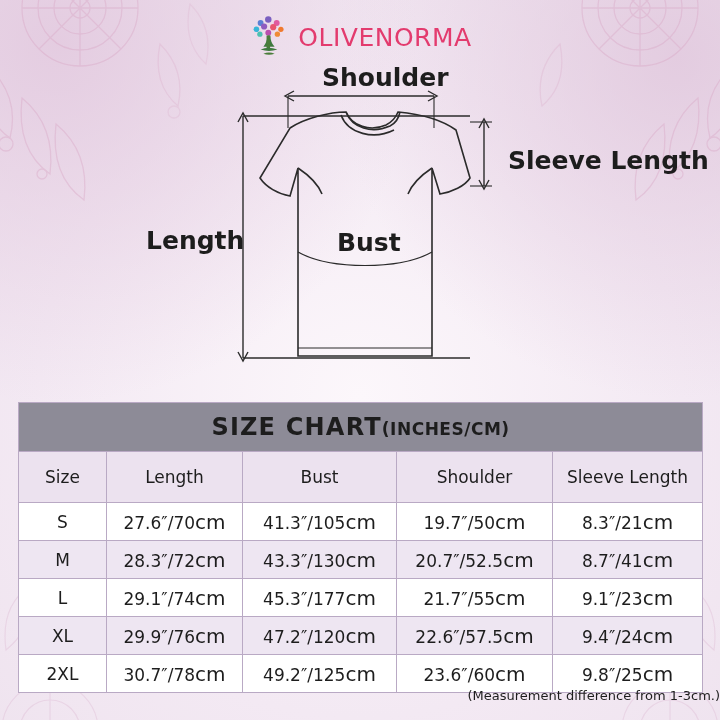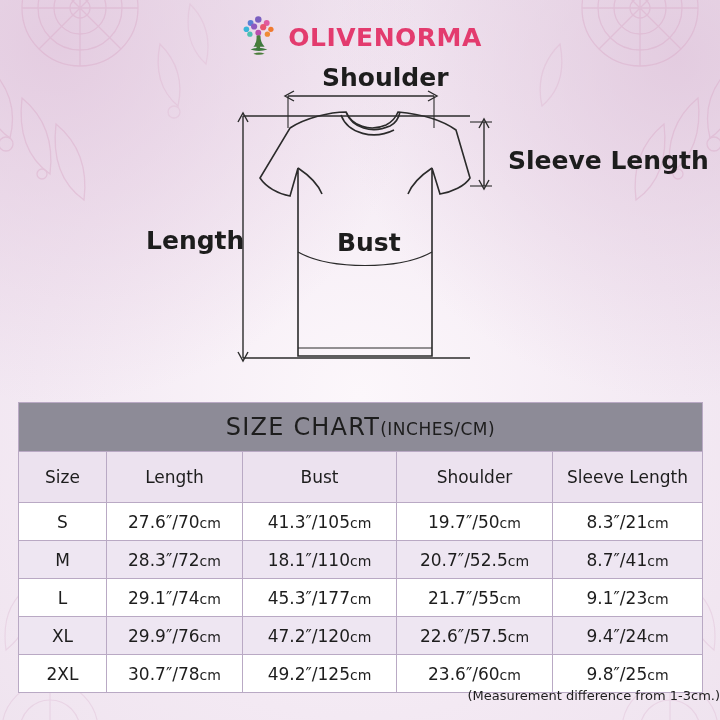--- a/index.html
+++ b/index.html
@@ -42,21 +42,21 @@
     left: 0;
     width: 720px;
     display: flex;
     align-items: center;
     justify-content: center;
     gap: 8px;
   }
   .brand-mark { width: 42px; height: 46px; }
   .brand-name {
     font-size: 25px;
-    font-weight: bold;
+    font-weight: normal;
     letter-spacing: 0.5px;
     color: #e33b6e;
     font-family: "DejaVu Sans", sans-serif;
   }
 
   
   .diagram {
     position: absolute;
     top: 56px;
     left: 0;
@@ -93,41 +93,41 @@
     text-align: center;
     font-family: "DejaVu Sans", sans-serif;
     color: #1d1d1d;
   }
   .chart-title td {
     background: #8d8b97;
     color: #ffffff;
     height: 46px;
     border: 1px solid #8d8b97;
     font-size: 24px;
-    font-weight: normal;
+    font-weight: bold;
     letter-spacing: 1.2px;
     margin-left: 15px;
   }
   .chart-title .small {
     font-size: 17px;
     letter-spacing: 0.5px;
   }
   thead.head-row th {
     background: #ece2ef;
     height: 48px;
     font-size: 17px;
     font-weight: normal;
   }
   tbody tr td {
     height: 35px;
     font-size: 17px;
   }
   tbody tr.odd td { background: #ffffff; }
   tbody tr.even td { background: #eee6f2; }
-  td .unit { font-size: 14px; margin-top: 42px; }
+  td .unit { font-size: 20px; margin-top: 42px; }
 
   .foot-note {
     position: absolute;
     left: 0;
     top: 688px;
     width: 720px;
     text-align: right;
     font-size: 13px;
     font-family: "DejaVu Sans", sans-serif;
     color: #1d1d1d;
@@ -304,21 +304,21 @@
         <tr class="odd">
           <td>S</td>
           <td><span>27.6″/70</span><span class="unit">cm</span></td>
           <td><span>41.3″/105</span><span class="unit">cm</span></td>
           <td><span>19.7″/50</span><span class="unit">cm</span></td>
           <td><span>8.3″/21</span><span class="unit">cm</span></td>
         </tr>
         <tr class="even">
           <td>M</td>
           <td><span>28.3″/72</span><span class="unit">cm</span></td>
-          <td><span>18.1″/110</span><span class="unit">cm</span></td>
+          <td><span>43.3″/130</span><span class="unit">cm</span></td>
           <td><span>20.7″/52.5</span><span class="unit">cm</span></td>
           <td><span>8.7″/41</span><span class="unit">cm</span></td>
         </tr>
         <tr class="odd">
           <td>L</td>
           <td><span>29.1″/74</span><span class="unit">cm</span></td>
           <td><span>45.3″/177</span><span class="unit">cm</span></td>
           <td><span>21.7″/55</span><span class="unit">cm</span></td>
           <td><span>9.1″/23</span><span class="unit">cm</span></td>
         </tr>

